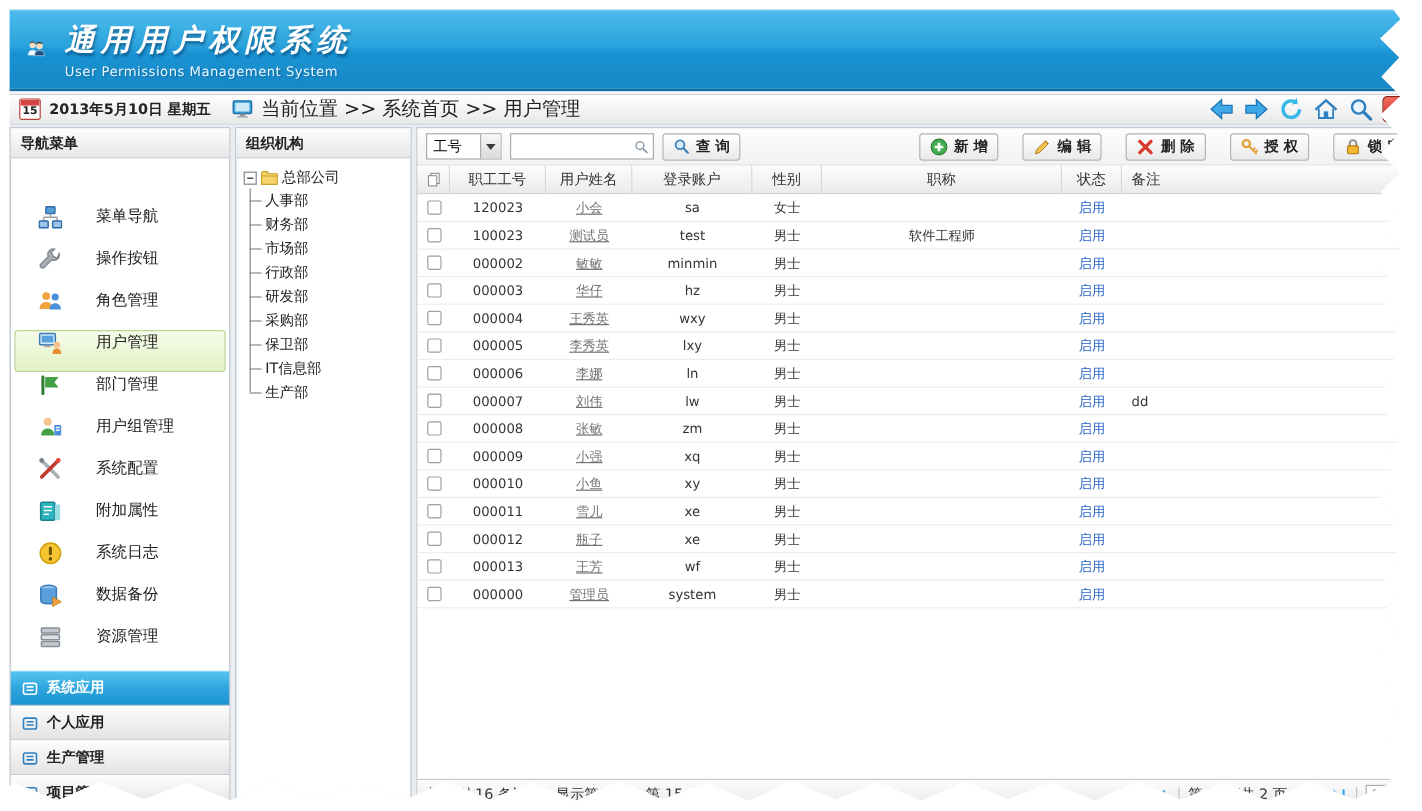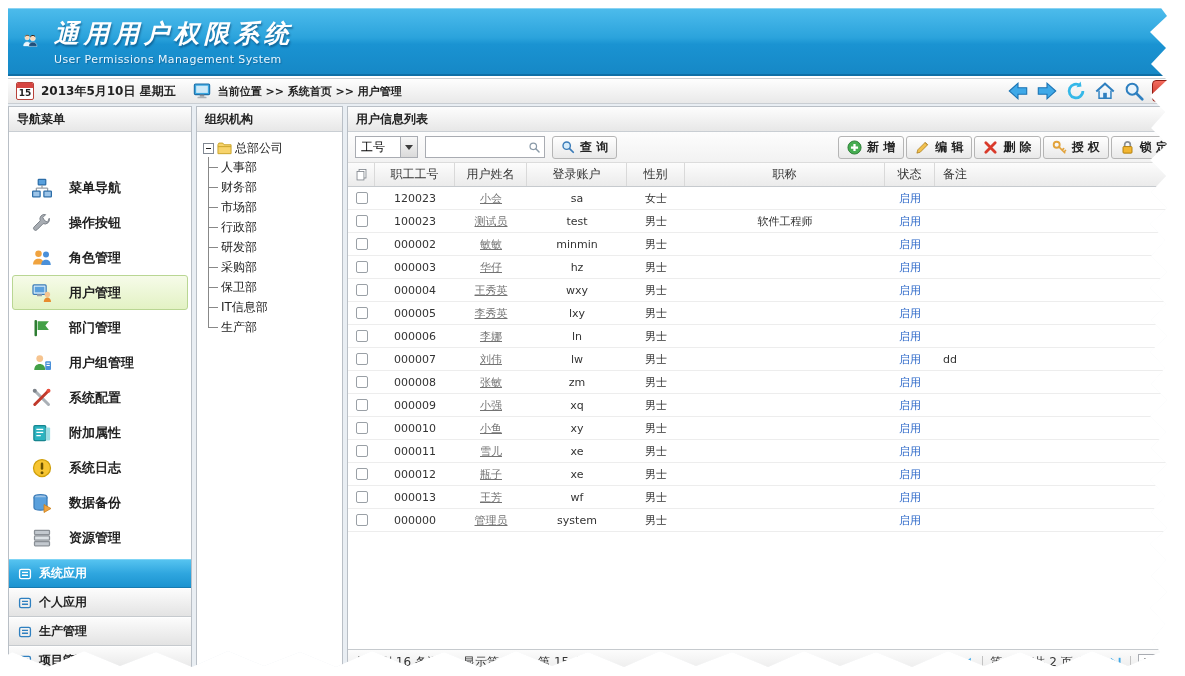--- a/index.html
+++ b/index.html
@@ -9,30 +9,30 @@
 .frame{position:absolute;left:8px;top:8px;right:0;bottom:0;display:flex;flex-direction:column}
 .hdr{height:68px;flex:none;background:linear-gradient(#4dbcec 0%,#2ba3dc 45%,#1a93d2 55%,#1688c6 100%);border-bottom:2px solid #0f6fa6;display:flex;align-items:center;gap:16px;padding-left:14px;box-shadow:inset 0 1px 0 rgba(255,255,255,.35)}
 .logo{width:64px;height:54px}
 .hdr-title{font-family:"DejaVu Serif","Liberation Serif",serif;font-style:italic;font-weight:bold;font-size:25px;color:#fff;letter-spacing:5px;text-shadow:1px 2px 2px rgba(0,40,80,.45)}
 .hdr-sub{font-size:11px;color:#e8f6ff;margin-top:3px;letter-spacing:.4px;text-shadow:1px 1px 1px rgba(0,40,80,.35)}
 .topbar{height:26px;flex:none;background:linear-gradient(#fefefe,#e9e9e9);border:1px solid #c9ced3;border-left:none;display:flex;align-items:center;gap:7px;padding:0 10px 0 8px;margin-top:2px}
 .cal{position:relative;width:18px;height:18px;background:#fff;border:1px solid #b8423a;border-radius:2px;flex:none;display:flex;align-items:flex-end;justify-content:center;overflow:hidden}
 .cal-top{position:absolute;top:0;left:0;right:0;height:5px;background:#d64541}
 .cal-num{font-size:9px;font-weight:bold;color:#222;line-height:12px}
 .tb-date{font-size:12px;font-weight:bold;color:#222;margin-right:10px;white-space:nowrap}
-.tb-crumb{font-size:11px;font-weight:bold;color:#222;white-space:nowrap}
+.tb-crumb{font-size:16px;font-weight:normal;color:#222;white-space:nowrap}
 .flex-spacer{flex:1}
 .tbico{cursor:pointer;flex:none}
 .redapp{width:22px;height:22px;border-radius:4px;background:linear-gradient(#f26d5f,#c0261c);border:1px solid #8f1d15;flex:none;cursor:pointer}
 .content{flex:1;min-height:0;display:flex;gap:4px;background:#e9eef3;padding-top:2px}
 .panel{background:#fff;border:1px solid #b9bfc6;display:flex;flex-direction:column;min-height:0}
 .panel-hd{height:25px;flex:none;line-height:24px;padding-left:8px;font-size:12px;font-weight:bold;color:#222;background:linear-gradient(#fdfdfd,#e7e7e7);border-bottom:1px solid #c9ced3}
 .sidebar{width:184px;flex:none}
 .nav{flex:1;min-height:0;overflow:hidden;padding-top:38px}
-.nav-item{height:35px;display:flex;align-items:center;gap:17px;padding-left:19px;margin:0 3px;font-size:13px;font-weight:bold;color:#222;cursor:pointer;border:1px solid transparent;border-radius:3px}
+.nav-item{height:35px;display:flex;align-items:flex-start;gap:28px;padding-left:19px;margin:0 3px;font-size:13px;font-weight:normal;color:#222;cursor:pointer;border:1px solid transparent;border-radius:3px}
 .nav-item.sel{background:linear-gradient(#f6fbe9,#e3f2c4);border-color:#b9d693}
 .nav-label{white-space:nowrap}
 .acc{height:29px;display:flex;align-items:center;gap:7px;padding-left:9px;font-size:12px;font-weight:bold;color:#222;cursor:pointer;background:linear-gradient(#fcfcfc,#e3e3e3);border-top:1px solid #fff;border-bottom:1px solid #c6cace;white-space:nowrap}
 .acc .icon{color:#2f80c0}
 .acc.active{background:linear-gradient(#55c3f0 0%,#2fa6df 50%,#1b93d0 100%);color:#fff;border-top-color:#7fd4f5;border-bottom-color:#187bb0}
 .acc.active .icon{color:#fff}
 .orgpanel{width:147px;flex:none}
 .tree{padding:7px 4px 4px 6px;font-size:12px;color:#222}
 .tree-root{display:flex;align-items:center;gap:3px;height:18px;cursor:pointer}
 .toggle{width:11px;height:11px;flex:none;background:#fff;border:1px solid #818892;position:relative}
@@ -44,21 +44,21 @@
 .tree-child::before{content:"";position:absolute;left:0;top:10px;width:10px;border-top:1px solid #888}
 .mainpanel{flex:1;min-width:0}
 .toolbar{height:31px;flex:none;display:flex;align-items:center;gap:7px;padding:0 7px;background:linear-gradient(#fdfdfd,#f2f2f2);border-bottom:1px solid #dcdcdc}
 .combo{width:63px;height:22px;flex:none;display:flex;align-items:stretch;border:1px solid #a9acb2;background:#fff;cursor:pointer}
 .combo-text{flex:1;font-size:12px;display:flex;align-items:center;padding-left:5px}
 .combo-btn{width:17px;flex:none;display:flex;align-items:center;justify-content:center;background:linear-gradient(#f8f8f8,#dadada);border-left:1px solid #a9acb2;cursor:pointer}
 .caret{width:0;height:0;border-left:4px solid transparent;border-right:4px solid transparent;border-top:5px solid #3c3c3c}
 .sinput{width:120px;height:22px;flex:none;display:flex;align-items:center;border:1px solid #a9acb2;background:#fff;padding-right:3px}
 .sinput input{flex:1;min-width:0;border:none;outline:none;height:18px;font-size:12px;padding-left:4px;font-family:inherit;background:transparent}
 .btn{height:23px;display:flex;align-items:center;gap:5px;padding:0 8px;border:1px solid #b5b5b5;border-radius:3px;background:linear-gradient(#ffffff,#e9e9e9);font-size:12px;font-weight:bold;color:#222;cursor:pointer;white-space:nowrap;flex:none}
-.actions{margin-left:auto;display:flex;gap:2px}
+.actions{margin-left:auto;display:flex;gap:20px}
 .grid-hd{height:24px;flex:none;display:flex;align-items:stretch;background:linear-gradient(#fcfcfc,#ebebeb);border-bottom:1px solid #c6cace;font-size:12px;color:#333}
 .hcell{display:flex;align-items:center;justify-content:center;border-right:1px solid #d9d9d9;cursor:pointer;white-space:nowrap}
 .grid-body{flex:1;min-height:0;overflow:hidden;background:#fff}
 .grow{height:23px;display:flex;align-items:stretch;border-bottom:1px solid #ededed;font-size:11px;color:#333;cursor:pointer}
 .cell{display:flex;align-items:center;justify-content:center;overflow:hidden;white-space:nowrap}
 .c0{width:27px;flex:none}
 .c1{width:80px;flex:none}
 .c2{width:72px;flex:none}
 .c3{width:100px;flex:none}
 .c4{width:58px;flex:none}
@@ -349,21 +349,20 @@
                 <span class="tree-label">IT信息部</span>
               </div>
               <div class="tree-child">
                 <span class="tree-label">生产部</span>
               </div>
             </div>
       </div>
     </div>
 
     <div class="panel mainpanel">
-      <div class="panel-hd">用户信息列表</div>
 
       <div class="toolbar">
         <div class="combo">
           <span class="combo-text">工号</span>
           <span class="combo-btn">
                 <span class="caret"></span>
               </span>
         </div>
         <div class="sinput">
           <input style="">

